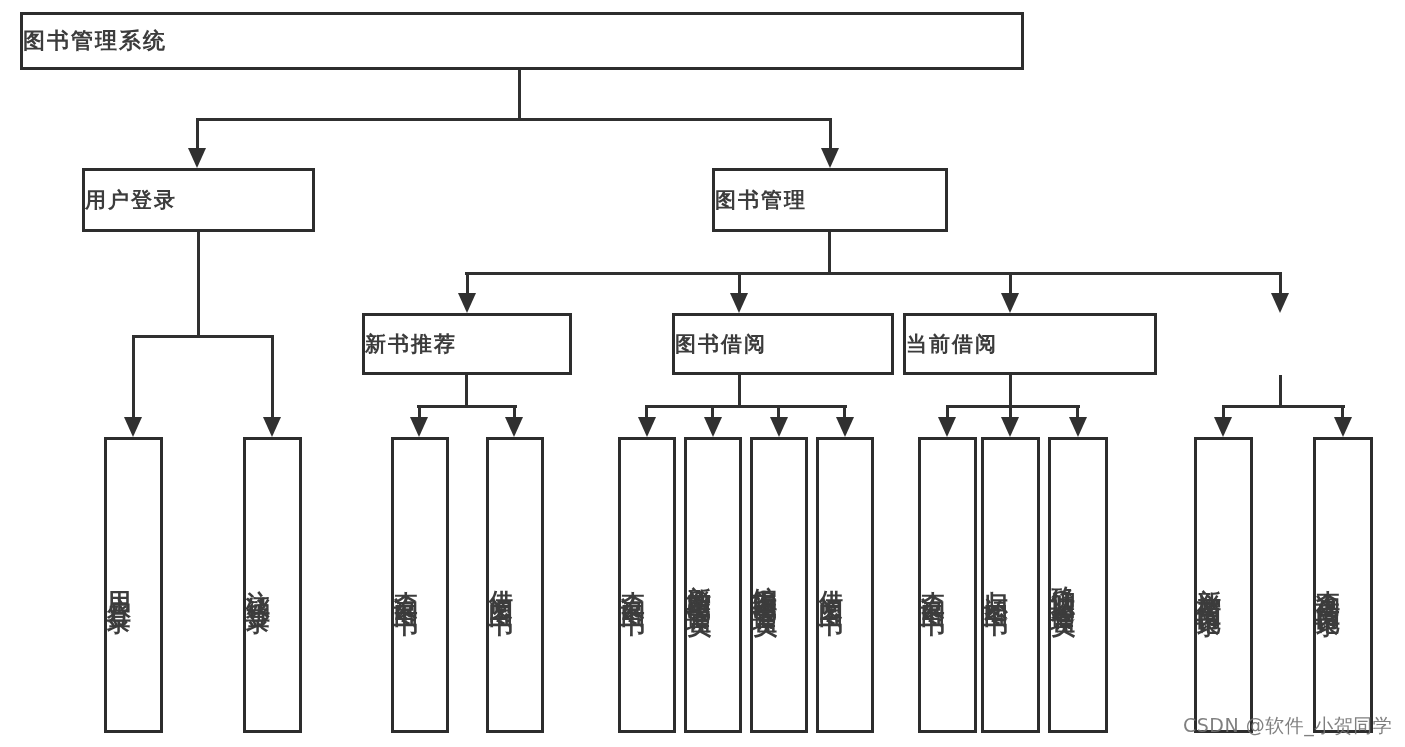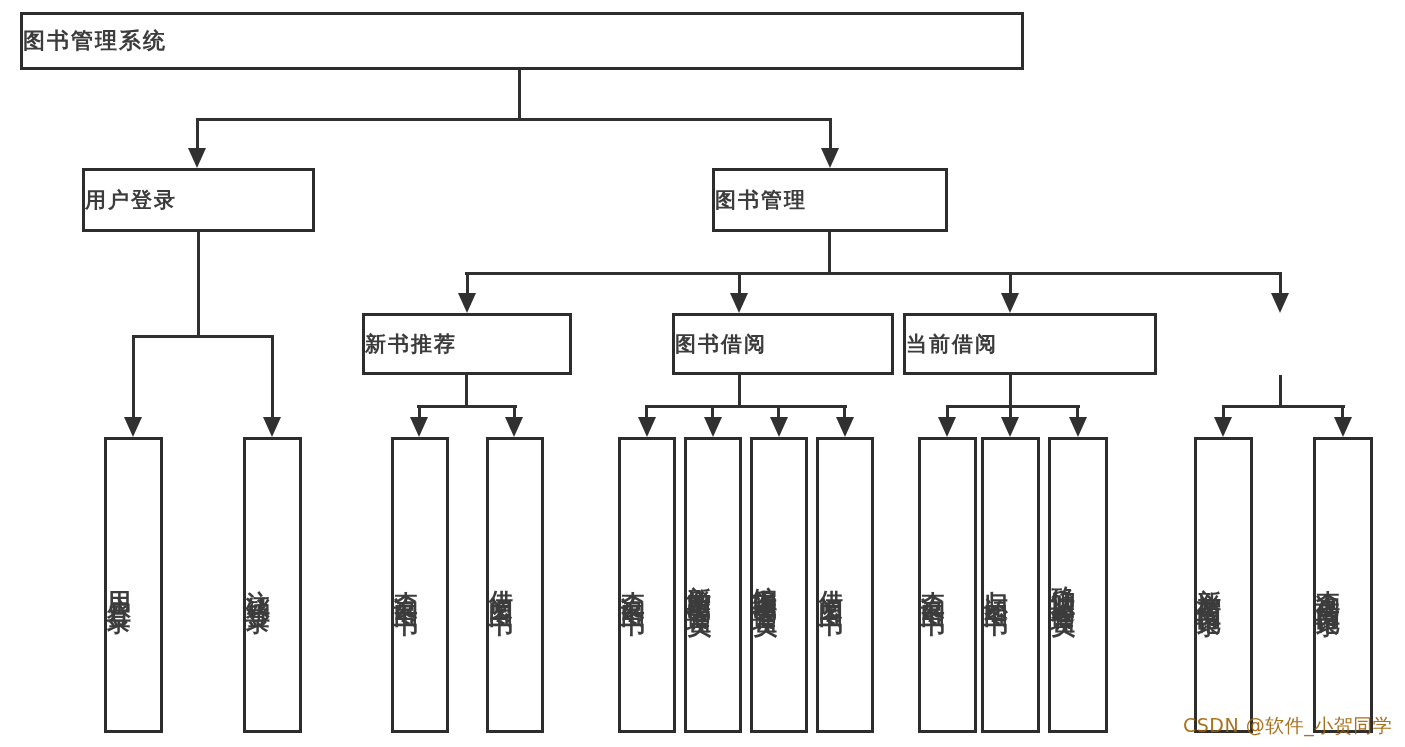--- a/index.html
+++ b/index.html
@@ -20,21 +20,21 @@
     font-size:24px; line-height:1; letter-spacing:7px; white-space:nowrap;
   }
   .vline, .hline { position:absolute; background:#303030; }
   .arrow {
     position:absolute; width:0; height:0;
     border-left:9px solid transparent; border-right:9px solid transparent;
     border-top:20px solid #303030;
   }
   .watermark {
     position:absolute; left:1183px; top:713px;
-    font-size:19px; color:#a16207; letter-spacing:0.5px;
+    font-size:19px; color:#737373; letter-spacing:0.5px;
     white-space:nowrap; z-index:10; opacity:0.9;
   }
 </style>
 </head>
 <body>
 
 <div id="stage">
 
   <div class="box" style="left:20px; top:12px; width:1004px; height:58px;">
     <span class="root-text">图书管理系统</span>

